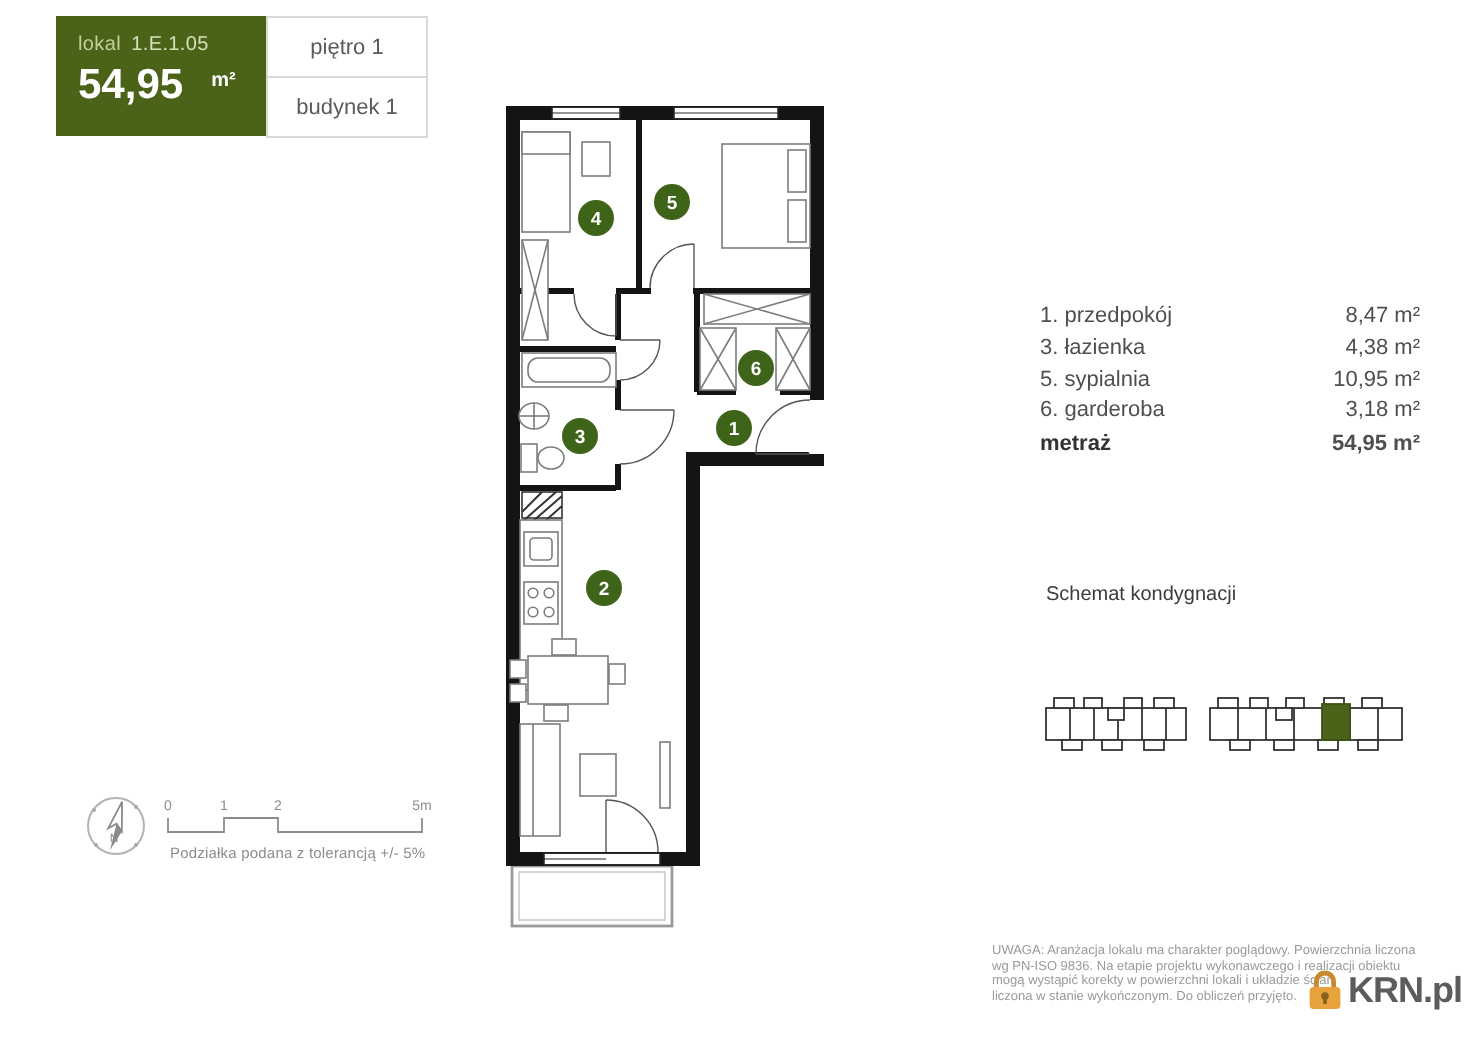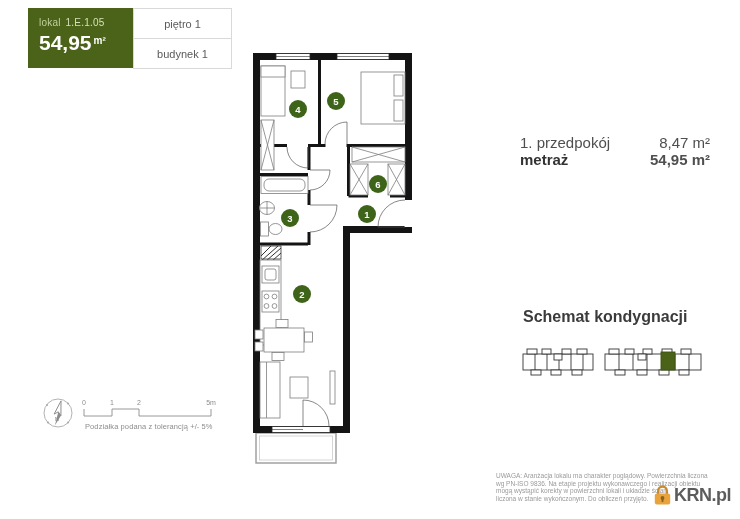--- a/index.html
+++ b/index.html
@@ -9,38 +9,38 @@
     background: #ffffff; overflow: hidden; margin: 0 auto;
   }
   
   .lokal-box {
     position: absolute; left: 28px; top: 8px; width: 106px; height: 60px;
     background: #4a6318; color: #fff; padding: 9px 0 0 11px;
   }
   .lokal-line { font-size: 10px; color: #c3d09c; letter-spacing: .2px; }
   .lokal-line .num { margin-left: 5px; color: #d6e0b8; }
   .lokal-area { margin-top: 3px; font-size: 21px; font-weight: bold; color: #ffffff; }
-  .lokal-area .unit { font-size: 10px; font-weight: bold; vertical-align: 6px; margin-left: 2px; }
+  .lokal-area .unit { font-size: 10px; font-weight: bold; vertical-align: 6px; margin-left: 14px; }
   .meta-box {
-    position: absolute; left: 133px; width: 99px; height: 31px;
+    position: absolute; left: 133px; width: 81px; height: 31px;
     border: 1px solid #d9d9d9; background: #fff; color: #5a5a5a;
     font-size: 11px; display: flex; align-items: center; justify-content: center;
   }
   
   .legend {
-    position: absolute; left: 520px; top: 135px; width: 190px;
-    font-size: 15px; color: #4f4f4f;
+    position: absolute; left: 520px; top: 151px; width: 190px;
+    font-size: 11px; color: #4f4f4f;
   }
   .legend-row { display: flex; justify-content: space-between; line-height: 15.8px; }
   .legend-row .area { color: #4f4f4f; }
   .legend-row.total { font-weight: bold; color: #333; margin-top: 1px; gap: 34px; }
   
   .schematic-title {
-    position: absolute; left: 523px; top: 308px;
-    font-size: 16px; font-weight: bold; color: #3b3b3b;
+    position: absolute; left: 523px; top: 292px;
+    font-size: 10px; font-weight: normal; color: #3b3b3b;
   }
   .schematic-svg { position: absolute; left: 521px; top: 344px; }
   
   .compass-svg { position: absolute; left: 40px; top: 396px; }
   .scalebar-svg { position: absolute; left: 80px; top: 396px; }
   .scale-caption {
     position: absolute; left: 85px; top: 422px;
     font-size: 7.5px; color: #8d8d8d; letter-spacing: .1px; text-align: right;
   }
   
@@ -234,20 +234,32 @@
         <circle cx="378" cy="184" r="9" fill="#3e6419"></circle>
         <text x="378" y="187.5">6</text>
       </g>
     </g>
   </svg>
 
   <div class="legend">
     <div class="legend-row">
       <span>1. przedpokój</span>
       <span class="area">8,47 m²</span>
+    </div>
+    <div class="legend-row">
+      <span>3. łazienka</span>
+      <span class="area">4,38 m²</span>
+    </div>
+    <div class="legend-row">
+      <span>5. sypialnia</span>
+      <span class="area">10,95 m²</span>
+    </div>
+    <div class="legend-row">
+      <span>6. garderoba</span>
+      <span class="area">3,18 m²</span>
     </div>
     <div class="legend-row total">
       <span>metraż</span>
       <span class="area">54,95 m²</span>
     </div>
   </div>
 
   <div class="schematic-title">Schemat kondygnacji</div>
   <svg class="schematic-svg" width="185" height="38" viewBox="0 0 185 38">
     <g stroke="#333" stroke-width="0.9" fill="#ffffff">

